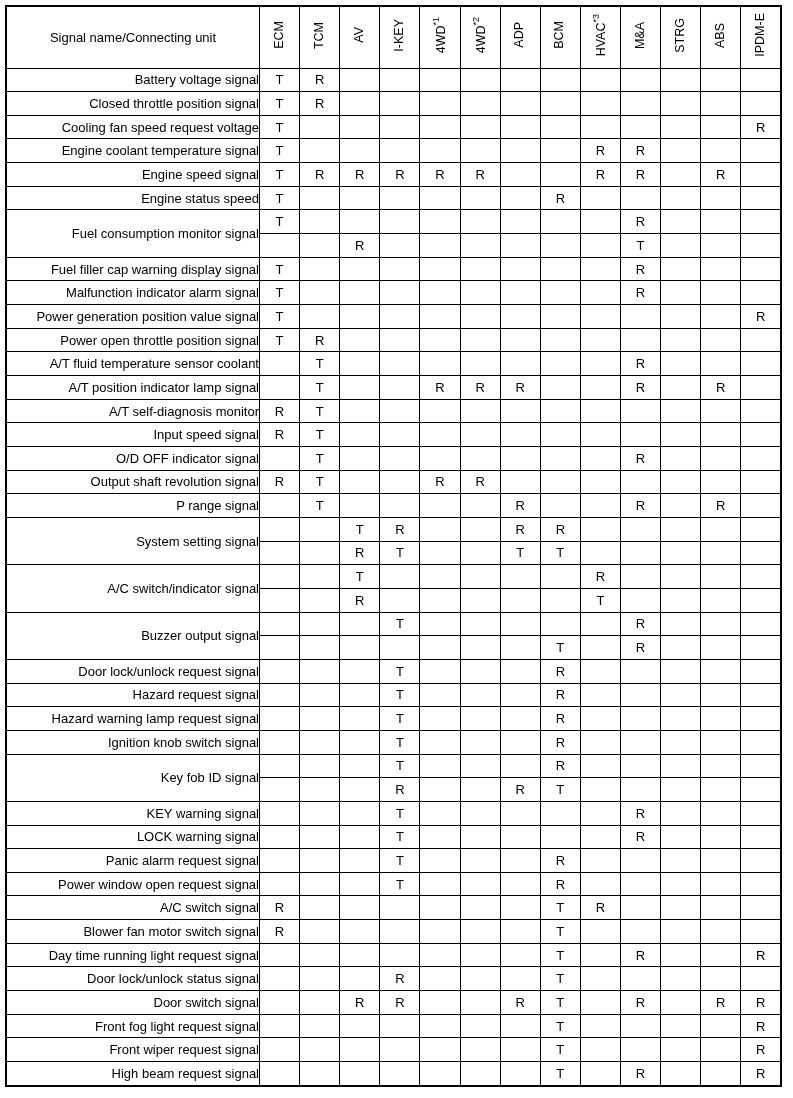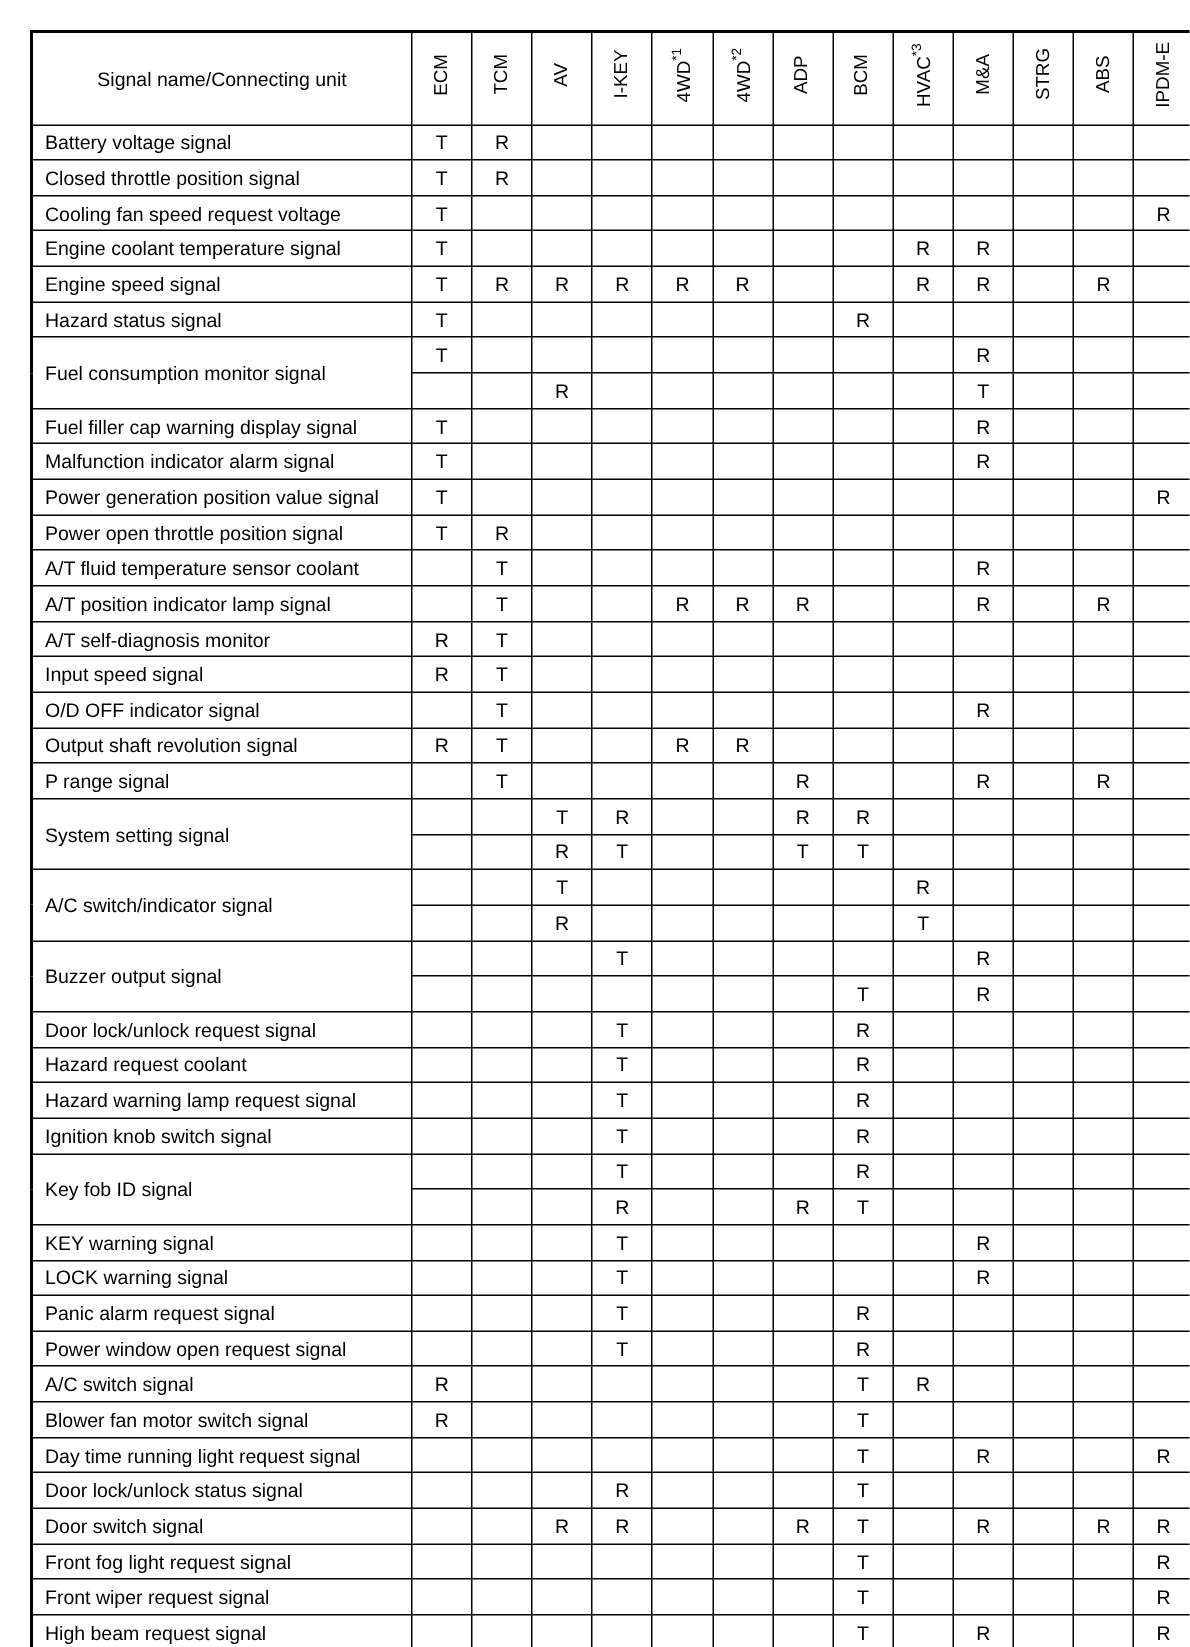--- a/index.html
+++ b/index.html
@@ -1,39 +1,39 @@
 <!DOCTYPE html>
 <html><head>
 <meta charset="utf-8">
 <style>
   html, body { margin: 0; padding: 0; background: #ffffff; }
   body {
     width: 793px; height: 1098px; overflow: hidden;
     font-family: "Liberation Sans", sans-serif; color: #000;
   }
-  .page { box-sizing: border-box; width: 793px; height: 1098px; padding: 20px; }
+  .page { box-sizing: border-box; width: 793px; height: 1098px; padding: 5px; }
   table.signal-table {
     border-collapse: collapse; table-layout: fixed;
     width: 777px; height: 1082px;
     border: 2px solid #000;
   }
   th, td { border: 1px solid #000; padding: 0; overflow: hidden; }
   thead tr { height: 62px; }
   th.corner {
     width: 252px; font-weight: normal; font-size: 13px;
     text-align: center; vertical-align: middle;
   }
   th.col { text-align: center; vertical-align: middle; font-weight: normal; }
   .vert {
     display: inline-block; writing-mode: vertical-rl; transform: rotate(180deg);
     font-size: 12.5px; line-height: 1.1; white-space: nowrap; padding: 3px 0;
   }
   .vert sup { font-size: 9px; }
   td.sig {
-    font-size: 13px; text-align: left; vertical-align: middle;
+    font-size: 13px; text-align: right; vertical-align: middle;
     padding-left: 8px; white-space: nowrap;
   }
   td.mark { font-size: 13px; text-align: center; vertical-align: middle; }
 </style>
 </head>
 <body>
 
 <div class="page">
   <table class="signal-table">
     <thead>
@@ -129,21 +129,21 @@
           <td class="mark">R</td>
           <td class="mark"></td>
           <td class="mark"></td>
           <td class="mark">R</td>
           <td class="mark">R</td>
           <td class="mark"></td>
           <td class="mark">R</td>
           <td class="mark"></td>
         </tr>
         <tr>
-          <td class="sig" rowspan="1">Hazard status signal</td>
+          <td class="sig" rowspan="1">Engine status speed</td>
           <td class="mark">T</td>
           <td class="mark"></td>
           <td class="mark"></td>
           <td class="mark"></td>
           <td class="mark"></td>
           <td class="mark"></td>
           <td class="mark"></td>
           <td class="mark">R</td>
           <td class="mark"></td>
           <td class="mark"></td>
@@ -461,21 +461,21 @@
           <td class="mark"></td>
           <td class="mark"></td>
           <td class="mark">R</td>
           <td class="mark"></td>
           <td class="mark"></td>
           <td class="mark"></td>
           <td class="mark"></td>
           <td class="mark"></td>
         </tr>
         <tr>
-          <td class="sig" rowspan="1">Hazard request coolant</td>
+          <td class="sig" rowspan="1">Hazard request signal</td>
           <td class="mark"></td>
           <td class="mark"></td>
           <td class="mark"></td>
           <td class="mark">T</td>
           <td class="mark"></td>
           <td class="mark"></td>
           <td class="mark"></td>
           <td class="mark">R</td>
           <td class="mark"></td>
           <td class="mark"></td>

